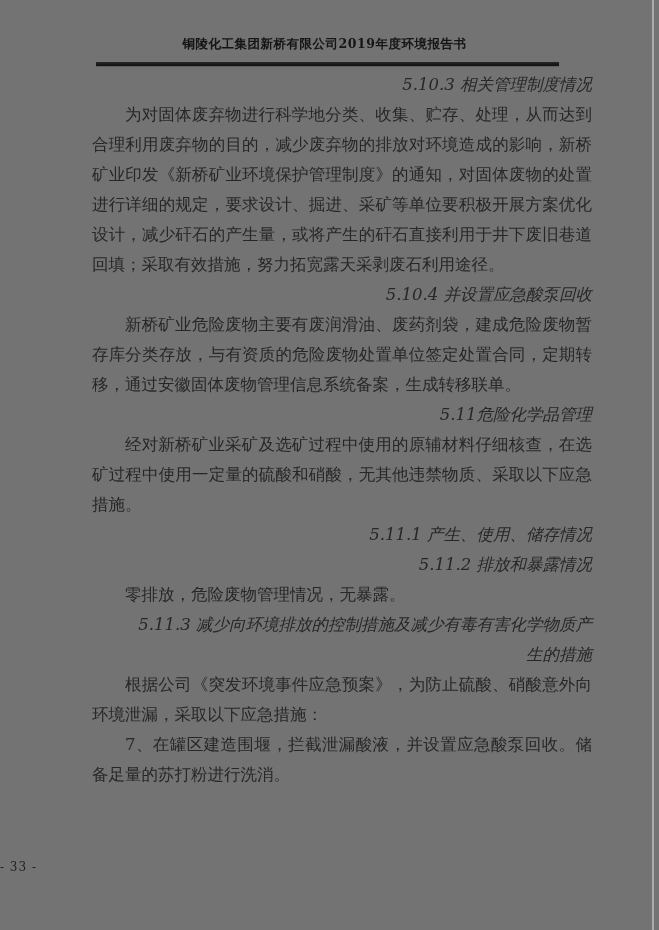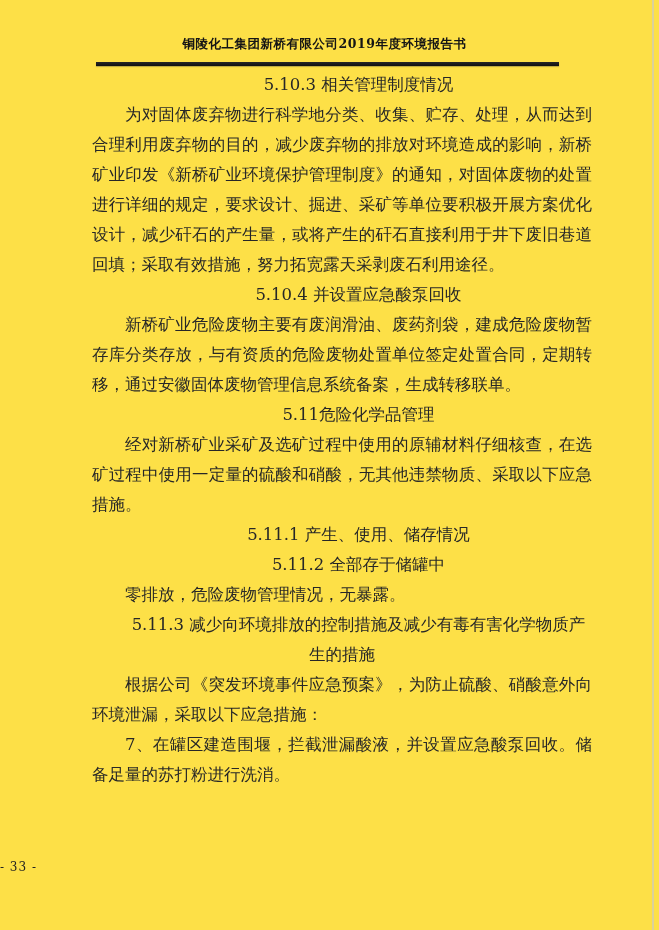--- a/index.html
+++ b/index.html
@@ -3,21 +3,21 @@
 <meta charset="utf-8">
 <style>
   html,body{margin:0;padding:0;}
   body{
     width:659px;height:930px;position:relative;overflow:hidden;
     background:#fdfdfd;
     font-family:"DejaVu Serif","Liberation Serif",serif;
   }
   
   .page{
-    position:absolute;inset:0;background:#fde047;
+    position:absolute;inset:0;background:#737373;
   }
   .scan-edge-line{
     position:absolute;top:0;bottom:0;left:652px;width:2px;
     background:#c9c9c9;opacity:.65;
   }
   .doc-header{
     position:absolute;top:36px;left:0;right:10px;
     text-align:center;
     font-size:12.5px;font-weight:bold;letter-spacing:.5px;
     color:#151515;
@@ -26,21 +26,21 @@
     position:absolute;top:62px;left:96px;width:463px;height:4px;
     background:linear-gradient(#262626,#101010);
     box-shadow:0 1px 1px rgba(60,60,60,.35);
   }
   .content{
     position:absolute;top:70px;left:92px;width:500px;
     font-size:16.5px;line-height:30px;color:#272727;
     text-align:justify;
   }
   .content p{margin:0;text-indent:2em;}
-  .content p.heading{text-align:center;}
+  .content p.heading{text-align:right;font-style:italic;}
   .footer-pagenum{
     position:absolute;top:860px;left:0;right:10px;
     text-align:left;font-size:12px;color:#222;letter-spacing:1px;
   }
 </style>
 </head>
 <body>
 
 <div class="page">
 
@@ -49,21 +49,21 @@
   <div class="header-rule"></div>
 
   <div class="content">
     <p class="heading">5.10.3  相关管理制度情况</p>
     <p class="para">为对固体废弃物进行科学地分类、收集、贮存、处理，从而达到合理利用废弃物的目的，减少废弃物的排放对环境造成的影响，新桥矿业印发《新桥矿业环境保护管理制度》的通知，对固体废物的处置进行详细的规定，要求设计、掘进、采矿等单位要积极开展方案优化设计，减少矸石的产生量，或将产生的矸石直接利用于井下废旧巷道回填；采取有效措施，努力拓宽露天采剥废石利用途径。</p>
     <p class="heading">5.10.4  并设置应急酸泵回收</p>
     <p class="para">新桥矿业危险废物主要有废润滑油、废药剂袋，建成危险废物暂存库分类存放，与有资质的危险废物处置单位签定处置合同，定期转移，通过安徽固体废物管理信息系统备案，生成转移联单。</p>
     <p class="heading">5.11危险化学品管理</p>
     <p class="para">经对新桥矿业采矿及选矿过程中使用的原辅材料仔细核查，在选矿过程中使用一定量的硫酸和硝酸，无其他违禁物质、采取以下应急措施。</p>
     <p class="heading">5.11.1  产生、使用、储存情况</p>
-    <p class="heading">5.11.2  全部存于储罐中</p>
+    <p class="heading">5.11.2  排放和暴露情况</p>
     <p class="para">零排放，危险废物管理情况，无暴露。</p>
     <p class="heading">5.11.3  减少向环境排放的控制措施及减少有毒有害化学物质产生的措施</p>
     <p class="para">根据公司《突发环境事件应急预案》，为防止硫酸、硝酸意外向环境泄漏，采取以下应急措施：</p>
     <p class="para">7、在罐区建造围堰，拦截泄漏酸液，并设置应急酸泵回收。储备足量的苏打粉进行洗消。</p>
   </div>
 
   <div class="footer-pagenum">- 33 -</div>
 
   <div class="scan-edge-line"></div>
 

